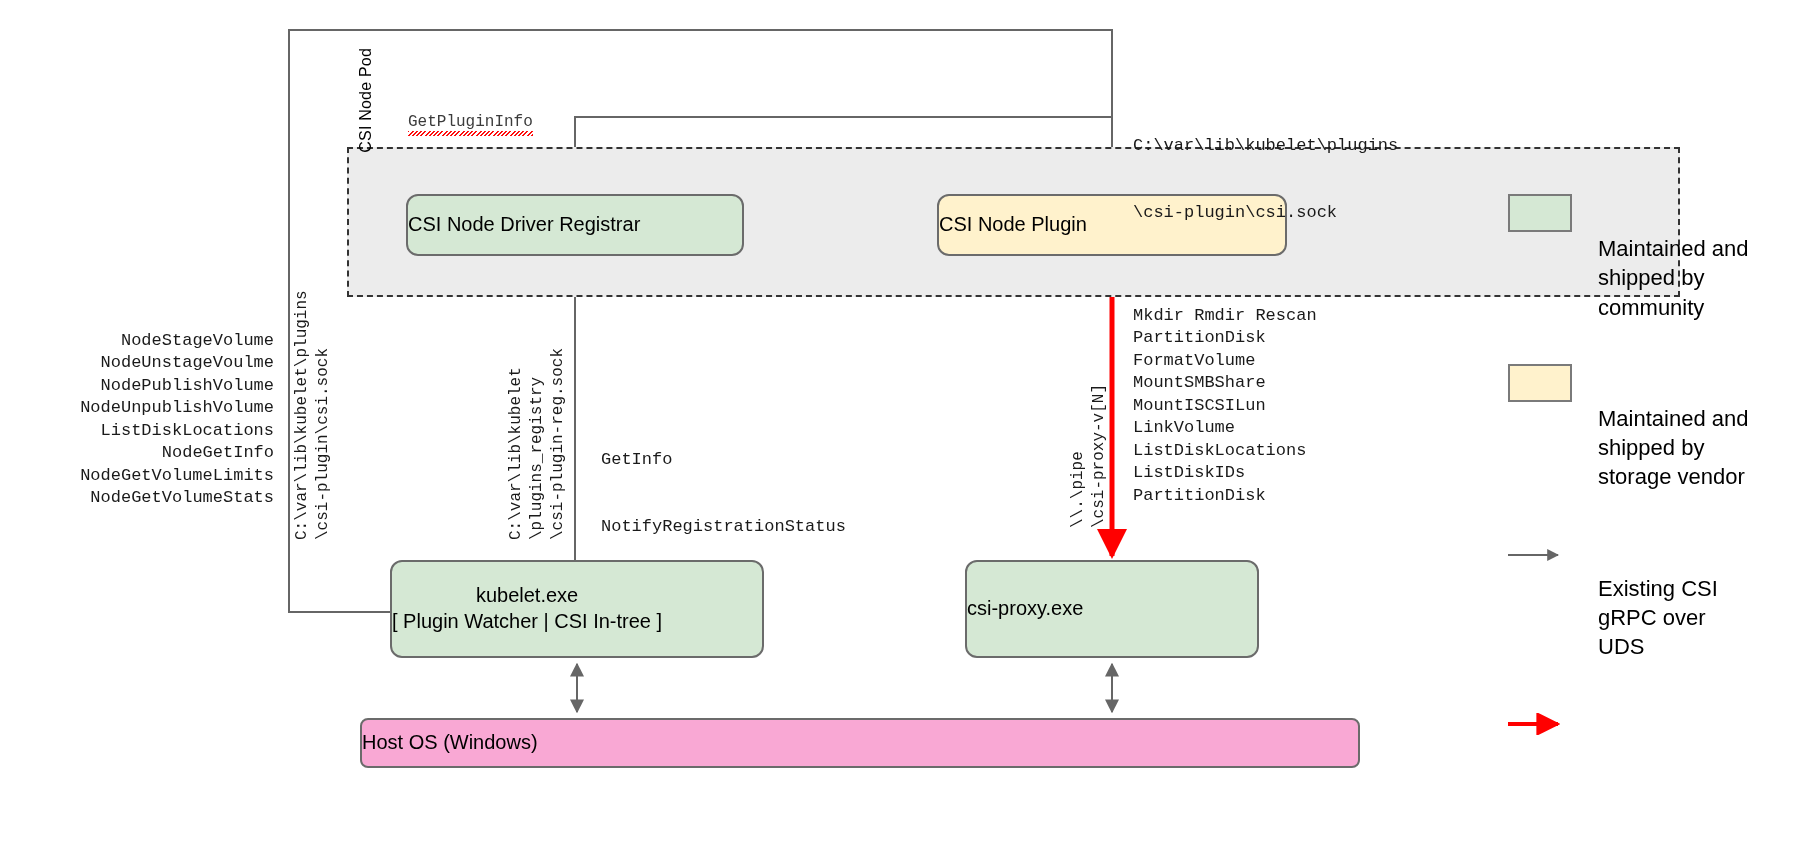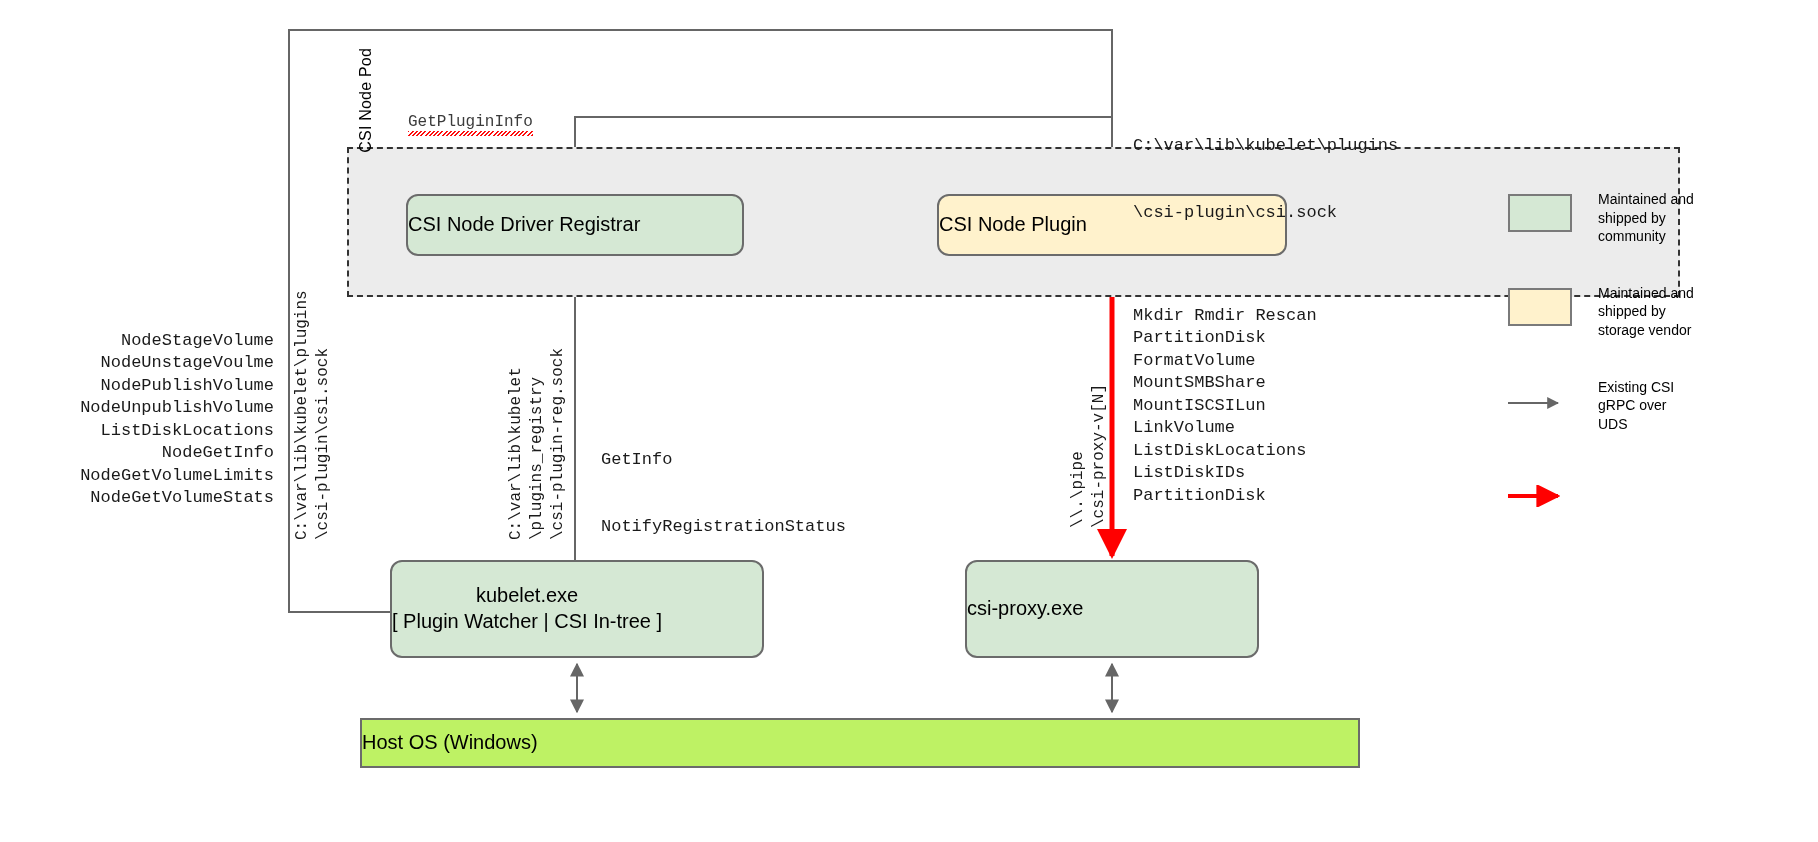--- a/index.html
+++ b/index.html
@@ -63,21 +63,21 @@
     display: flex;
     align-items: center;
     justify-content: flex-start;
     text-align: center;
     font-size: 20px;
     line-height: 1.28;
     color: #000;
   }
   .green { background: #d5e8d4; }
   .yellow { background: #fff2cc; }
-  .blue  { background: #bef264; border-radius: 0; }
+  .blue  { background: #f9a8d4; border-radius: 8px; }
 
   #box-registrar { left: 406px; top: 194px; width: 338px; height: 62px; }
   #box-nodeplugin { left: 937px; top: 194px; width: 350px; height: 62px; }
   #box-kubelet { left: 390px; top: 560px; width: 374px; height: 98px; }
   #box-csiproxy { left: 965px; top: 560px; width: 294px; height: 98px; }
   #box-hostos {
     left: 360px; top: 718px; width: 1000px; height: 50px;
     border: 2px solid #6b6b6b;
   }
 
@@ -172,25 +172,26 @@
   }
   .legend-swatch.green { background: #d5e8d4; }
   .legend-swatch.yellow { background: #fff2cc; }
   .legend-arrow-cell {
     width: 64px;
     flex: 0 0 auto;
     margin-top: 14px;
     height: 24px;
   }
   .legend-text {
-    font-size: 14px;
+    font-size: 22px;
     line-height: 1.33;
     color: #000;
     margin-left: 26px;
     white-space: pre-line;
+    margin-top: 44px;
   }
 </style>
 </head>
 <body>
 
 <div id="canvas">
 
   <svg id="wires" viewBox="0 0 1818 842" xmlns="http://www.w3.org/2000/svg">
     <defs>
       <marker id="arrow-gray" viewBox="0 0 10 10" refX="9" refY="5" markerWidth="7" markerHeight="7" orient="auto-start-reverse">

